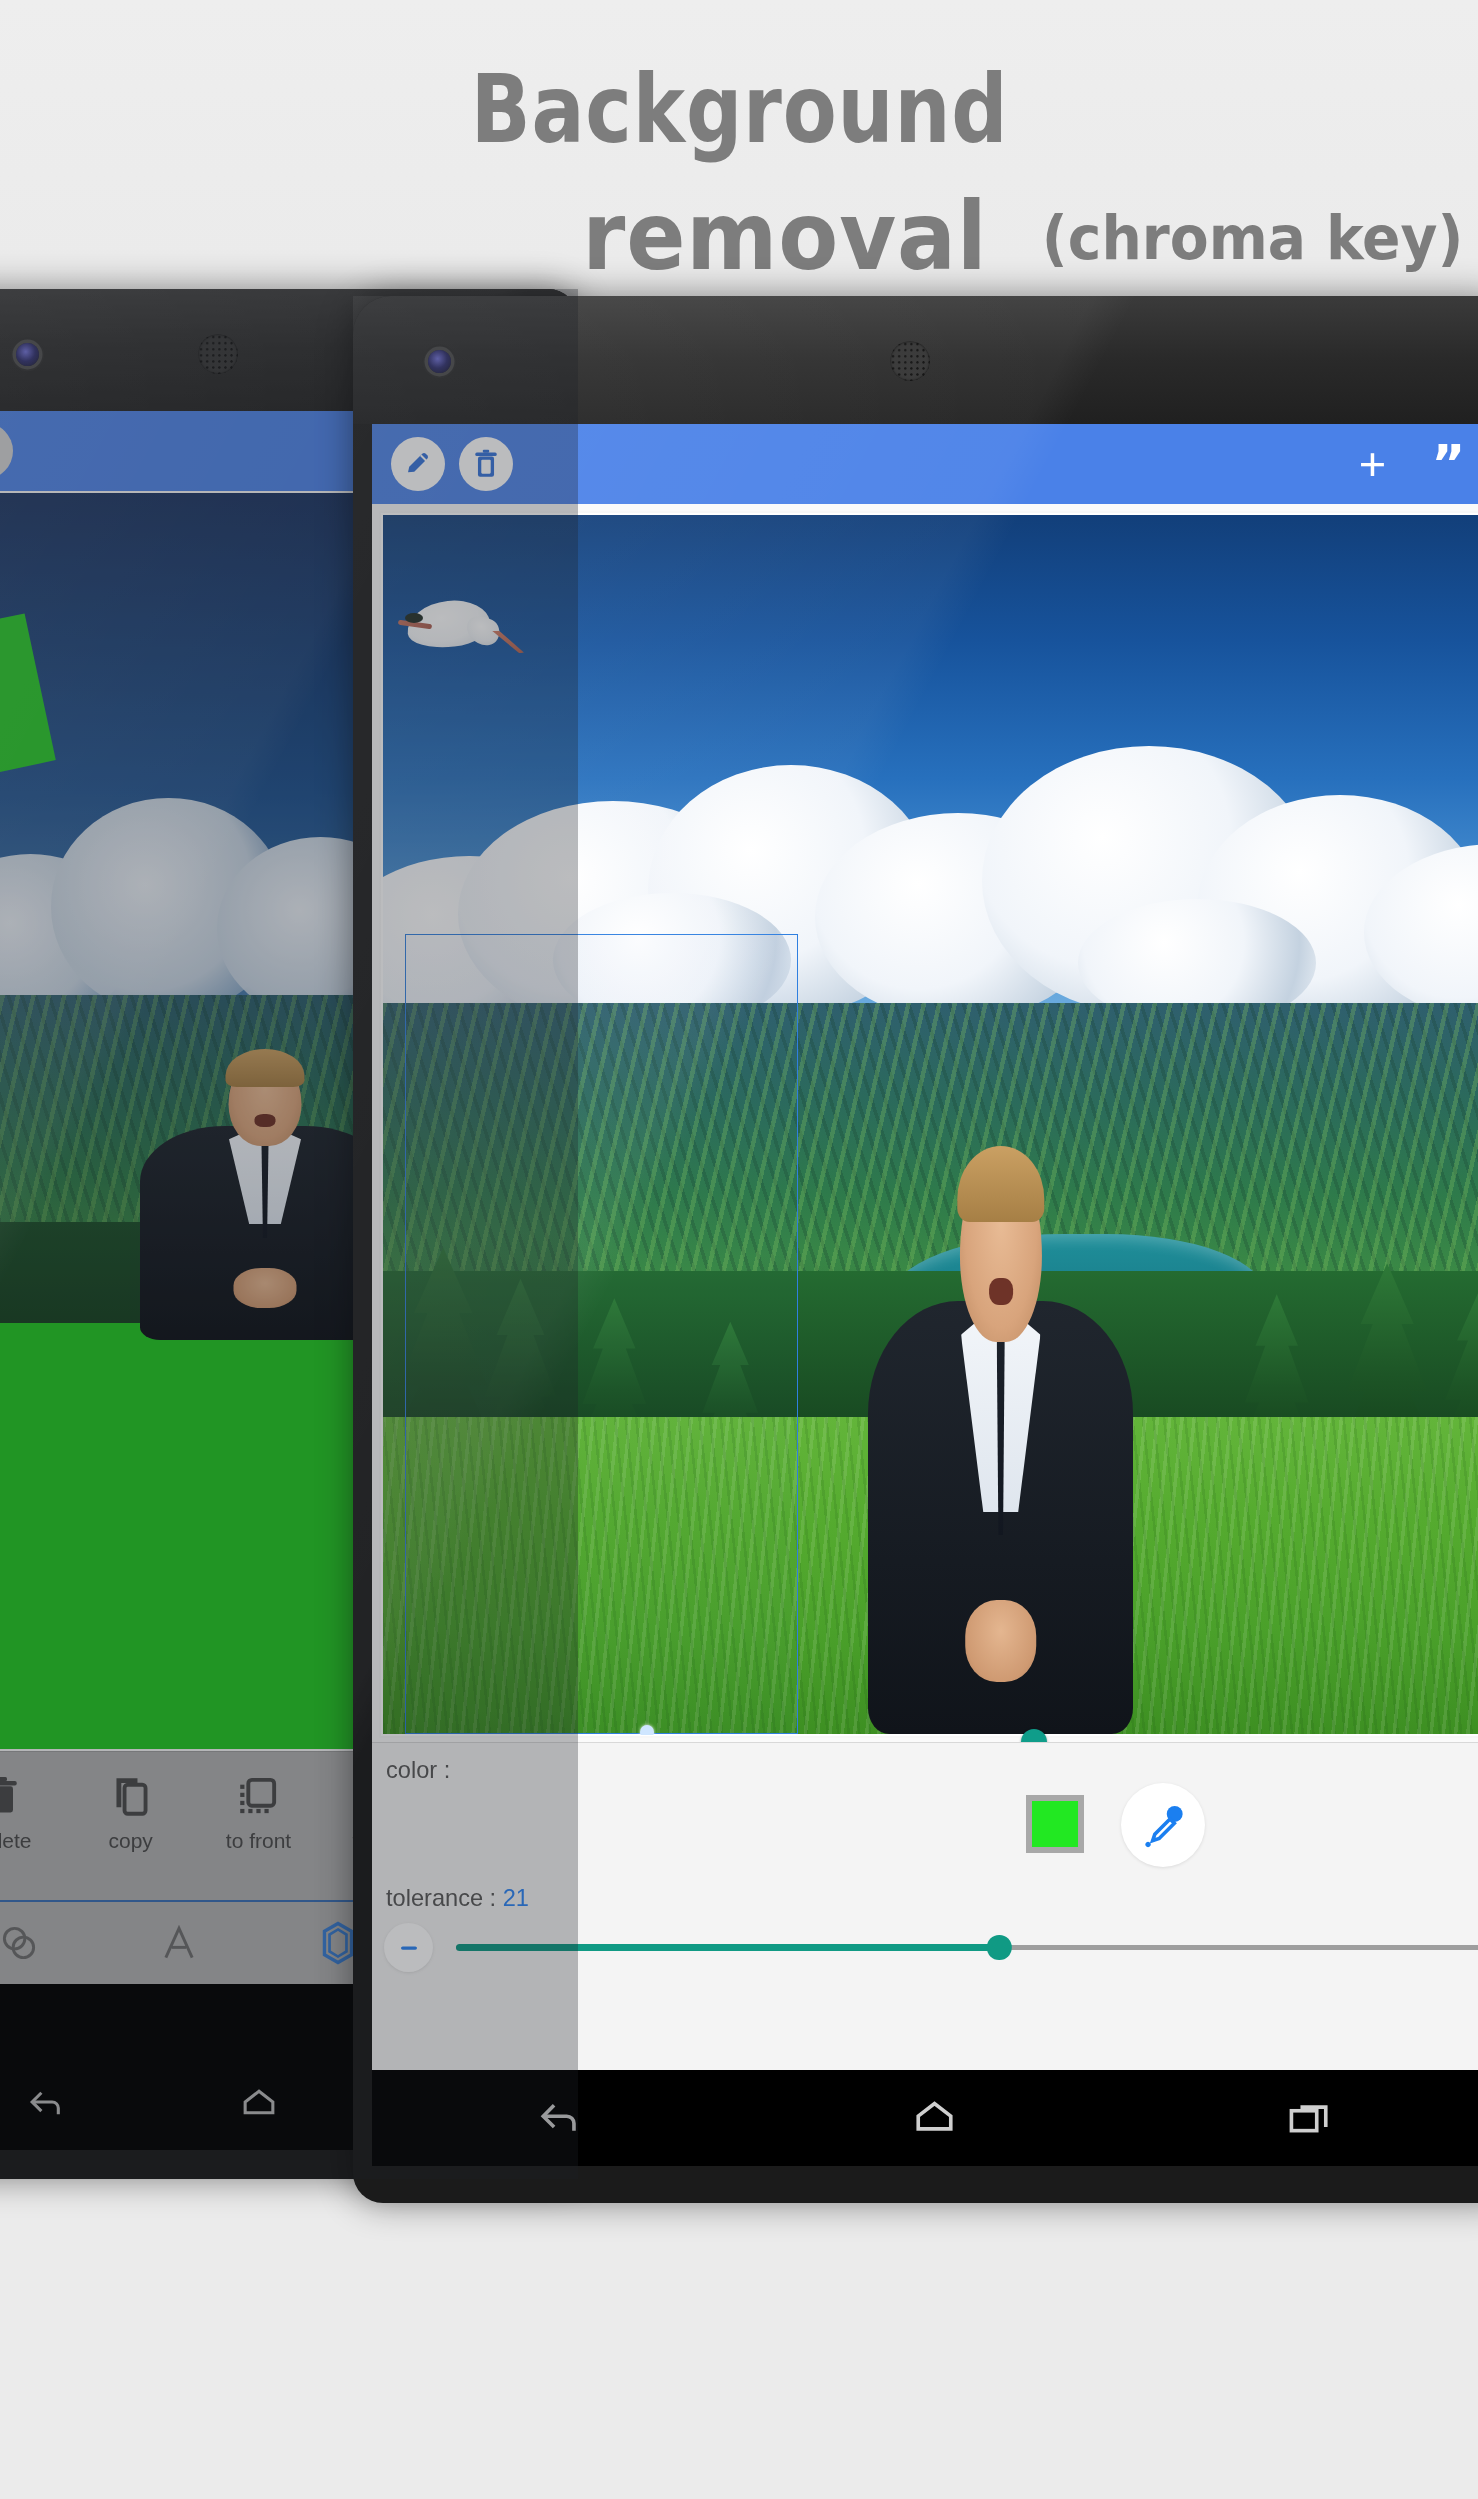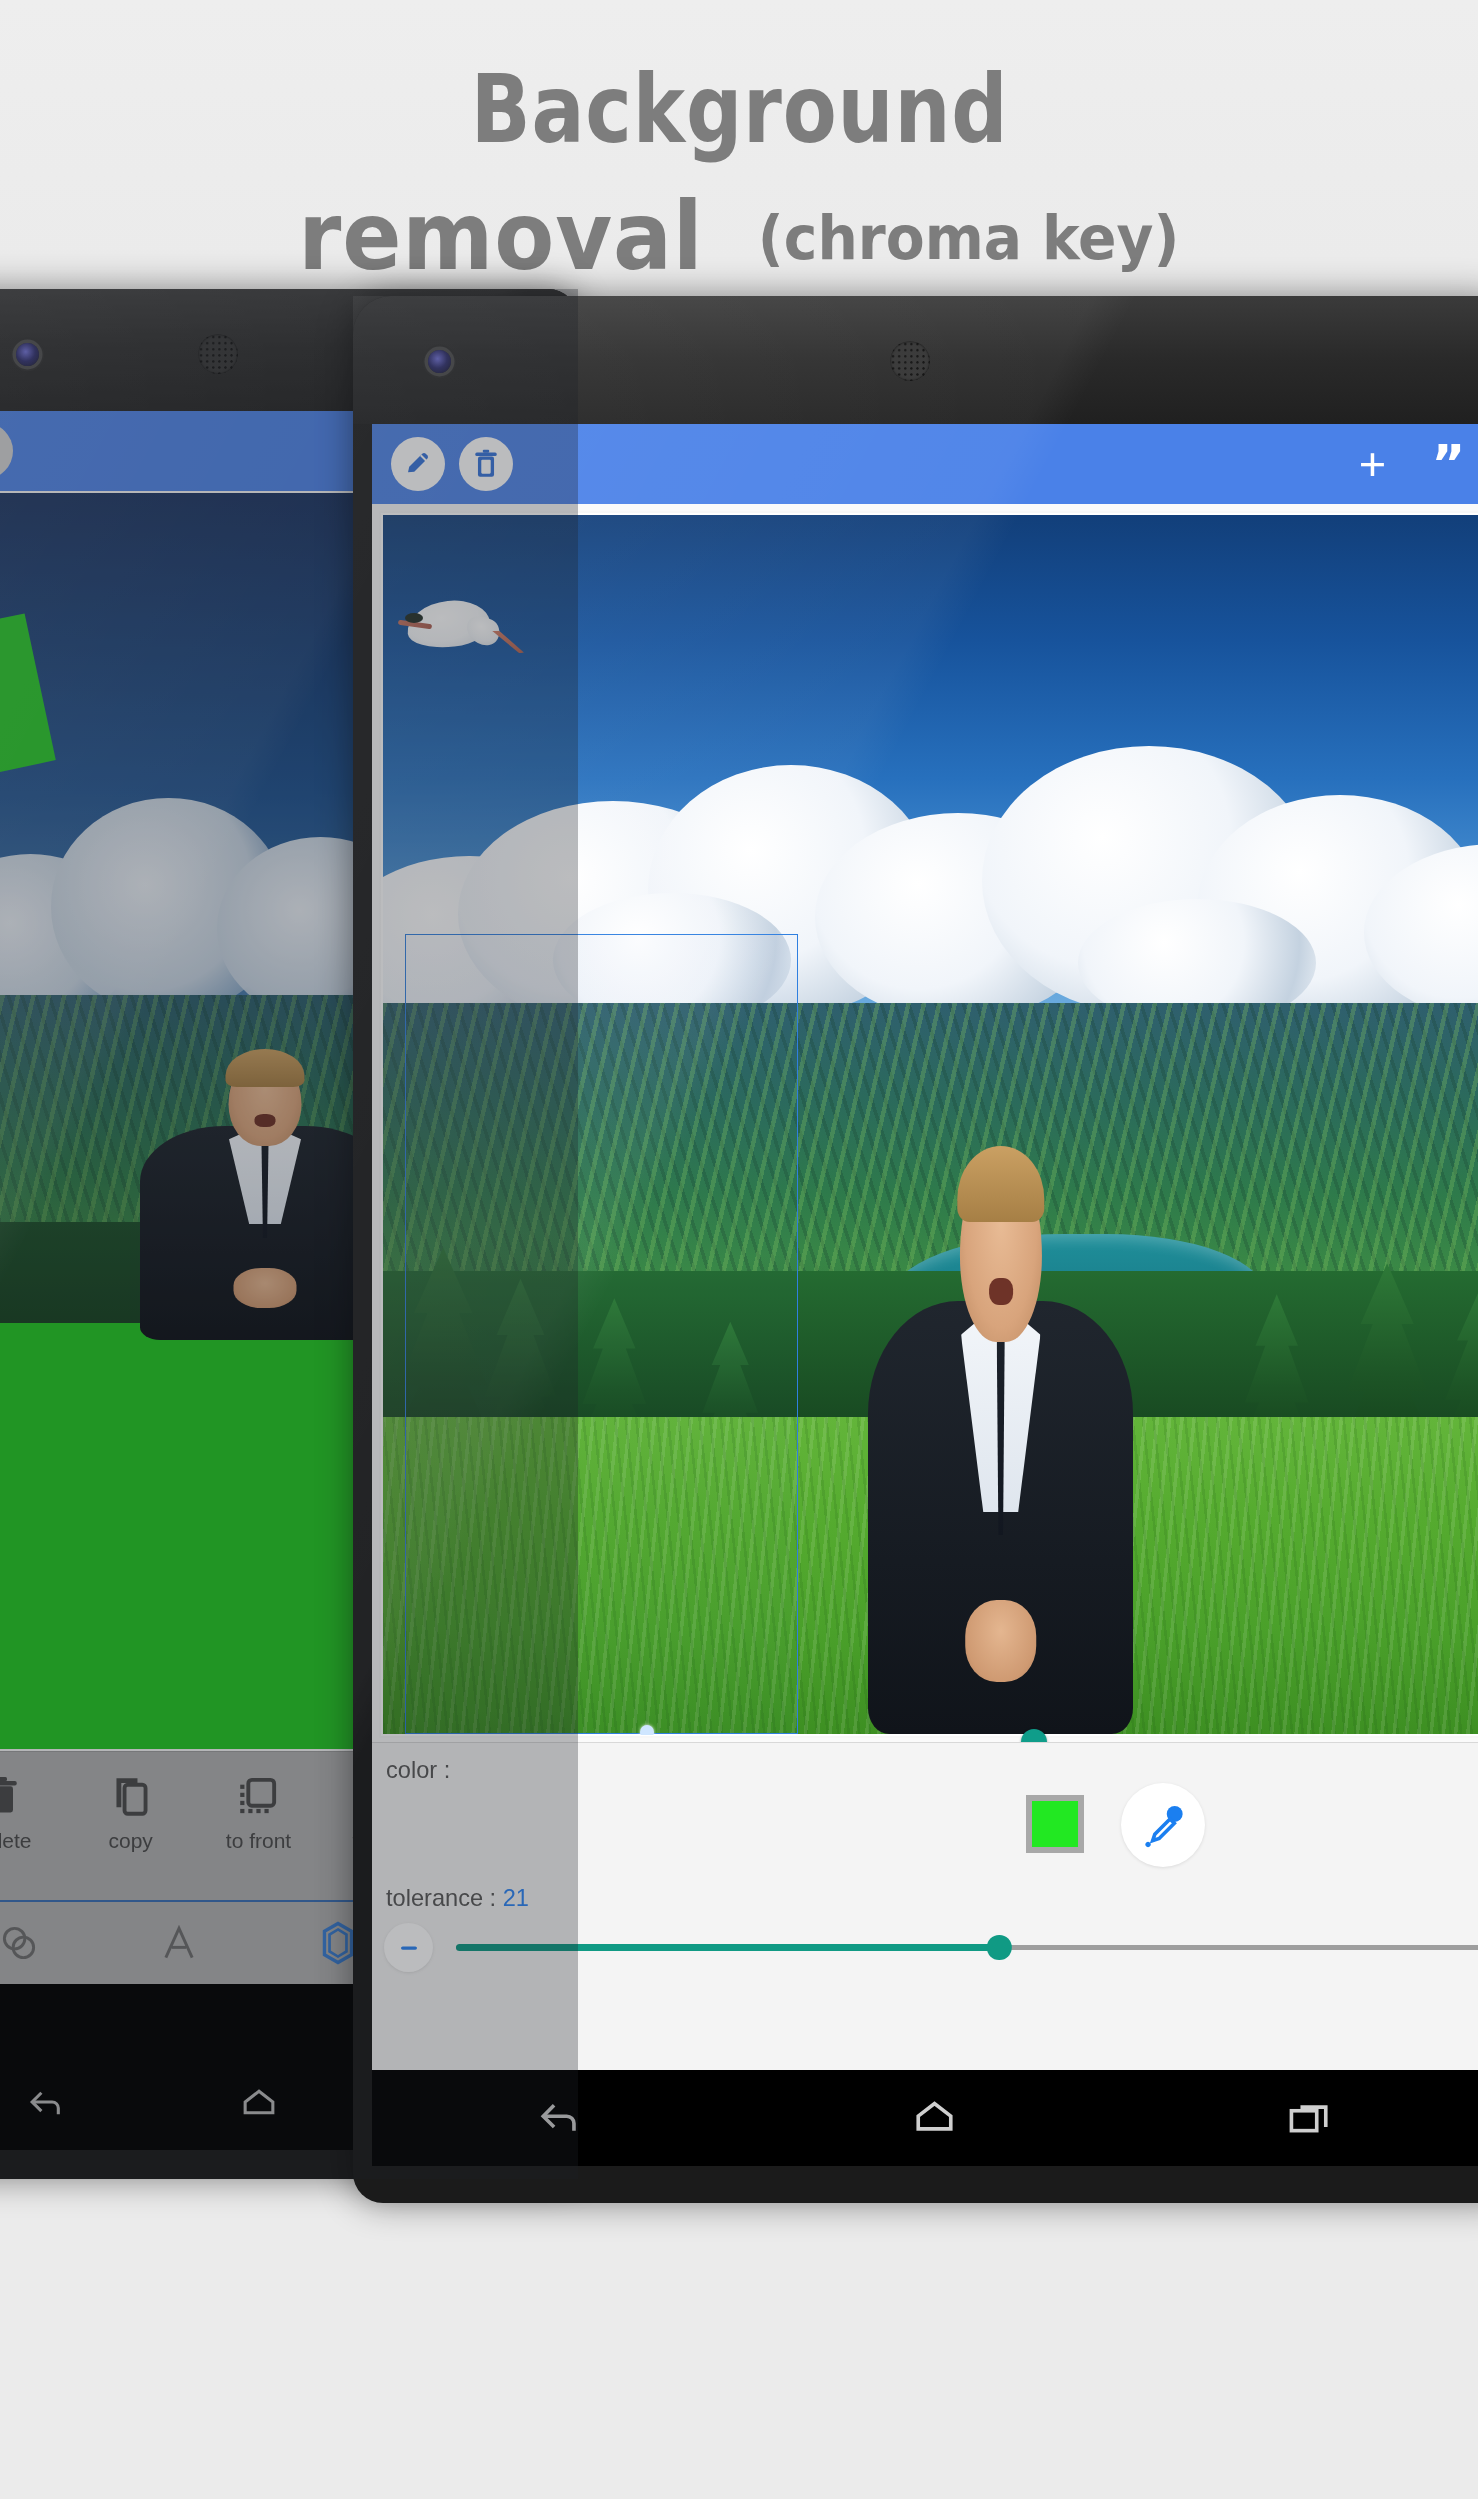--- a/index.html
+++ b/index.html
@@ -21,21 +21,21 @@
     position: absolute; left: 0; top: 61px; width: 1479px;
     text-align: center;
     font-size: 94px; font-weight: bold; color: #7d7d7d;
     letter-spacing: 0.9px; line-height: 1.05;
     font-family: "DejaVu Sans", sans-serif;
     font-stretch: condensed;
     transform: scaleX(0.93); transform-origin: center;
   }
   #title-line2-wrap {
     position: absolute; left: 0; top: 182px; width: 1479px;
-    text-align: center; white-space: nowrap;
+    text-align: right; white-space: nowrap;
   }
   #title-line2 {
     font-size: 94px; font-weight: bold; color: #7d7d7d;
     letter-spacing: 0.9px;
     font-family: "DejaVu Sans", sans-serif;
     display: inline-block;
     transform: scaleX(0.93);
   }
   #title-sub {
     font-size: 61px; font-weight: bold; color: #7d7d7d;

